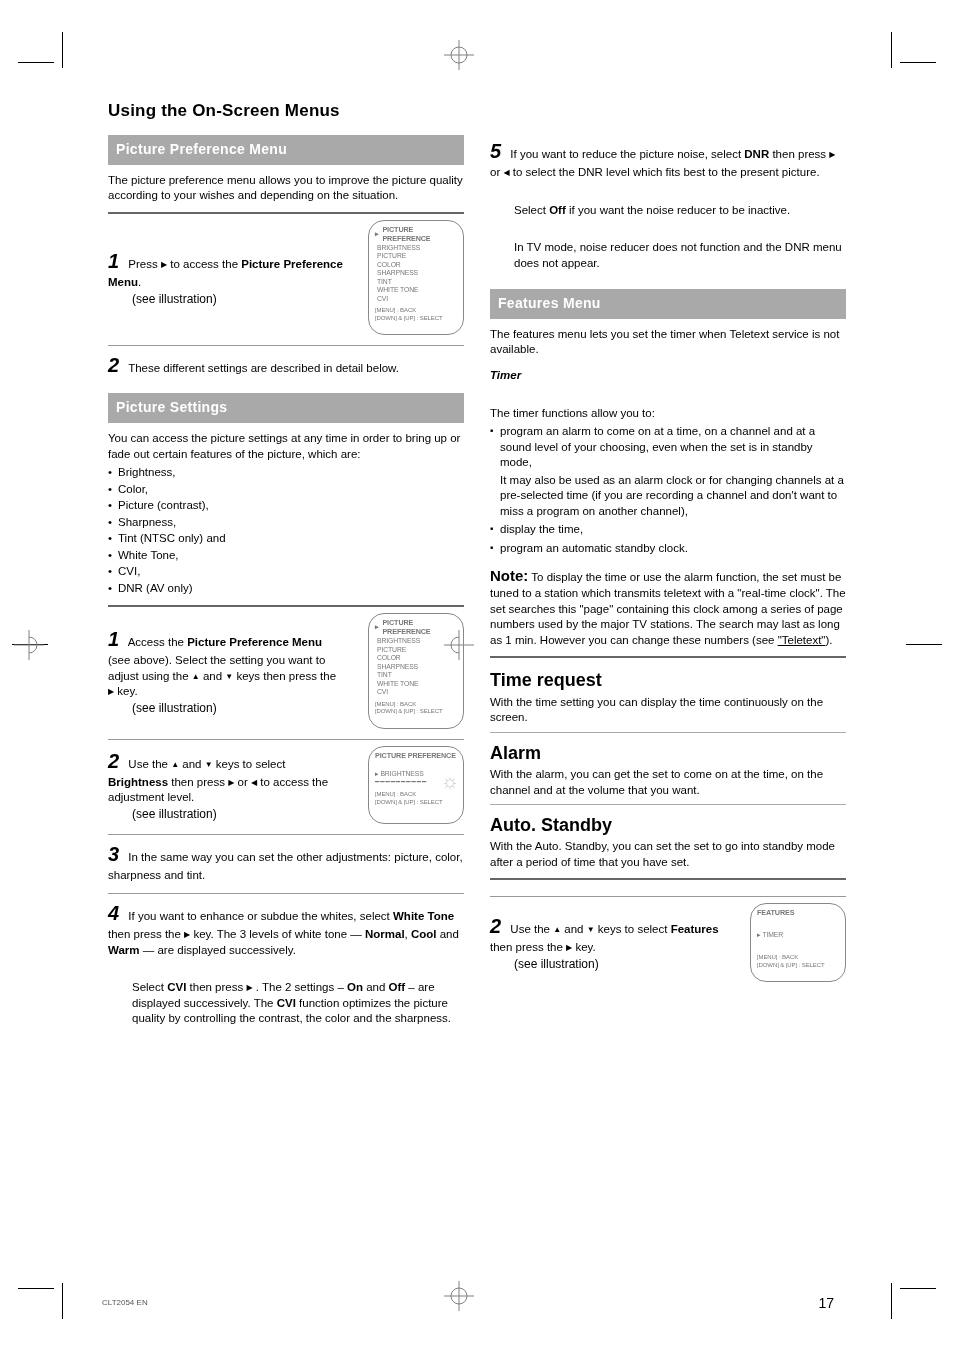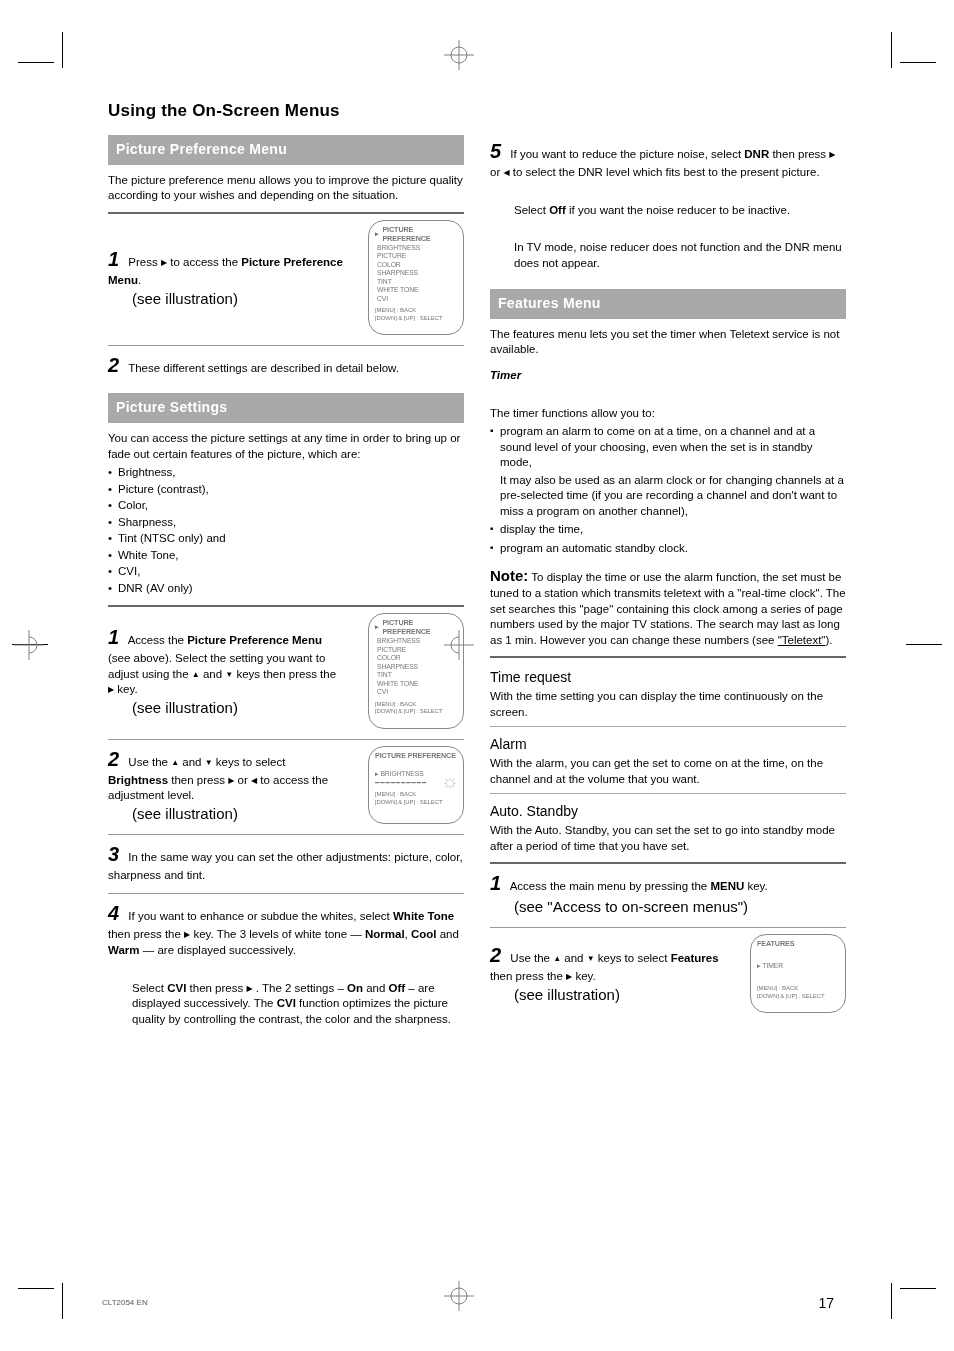--- a/index.html
+++ b/index.html
@@ -48,21 +48,21 @@
     letter-spacing: 0.3px;
   }
 
   .hr1 { border: none; border-top: 2.5px solid #666; margin: 8px 0 6px; }
   .hr2 { border: none; border-top: 1.5px solid #999; margin: 10px 0 6px; }
   .hr3 { border: none; border-top: 0.8px solid #aaa; margin: 6px 0 4px; }
 
   .lead { font-size: 12px; font-weight: bold; }
   .lead .num { font-size: 20px; font-style: italic; font-weight: bold; margin-right: 6px; }
   .indent { padding-left: 24px; }
-  .small { font-size: 15px; }
+  .small { font-size: 12px; }
 
   .row { display: flex; align-items: center; gap: 24px; }
   .row .txt { flex: 1; }
 
   
   .screen {
     width: 96px; border: 1.6px solid #888; border-radius: 16px;
     padding: 4px 6px 12px; font-size: 6.8px; line-height: 1.25;
     color: #777; position: relative; flex: none;
     letter-spacing: -0.1px;
@@ -78,21 +78,21 @@
   .tri { font-size: 8px; display:inline-block; transform: translateY(-1px); }
   .ptr::before { content: "▸"; font-size: 7px; margin-right: 2px; }
 
   .bullet { padding-left: 10px; position: relative; margin-top: 3px;}
   .bullet::before { content: "■"; font-size: 5px; position: absolute; left: 0; top: 3px; }
 
   .page-num { position: absolute; bottom: 40px; right: 120px; font-size: 14px; }
   .foot-model { position: absolute; bottom: 44px; left: 102px; font-size: 8px; color:#555; }
 
   b { font-weight: bold; }
-  .adj-title { font-size: 14px; font-weight: normal; margin: 4px 0 2px; }
+  .adj-title { font-size: 18px; font-weight: bold; margin: 4px 0 2px; }
   .sub { font-style: italic; font-weight: bold; font-size: 11.5px; }
   .note-lbl { font-weight: bold; font-size: 15px; }
 
   ul.simple { list-style: none; margin: 2px 0 0 0; }
   ul.simple li { position: relative; padding-left: 10px; margin: 1px 0; }
   ul.simple li::before { content:"•"; position:absolute; left:0; }
 
   .tight { margin-top: 2px; }
   .sp { margin-top: 22px; }
   .sp2 { margin-top: 10px; }
@@ -167,22 +167,22 @@
     <div>
       <span class="lead"><span class="num">2</span></span>
       <span>These different settings are described in detail below.</span>
     </div>
 
     <div style="height:14px"></div>
     <div class="section-bar">Picture Settings</div>
     <div>You can access the picture settings at any time in order to bring up or fade out certain features of the picture, which are:</div>
     <ul class="simple">
       <li>Brightness,</li>
+      <li>Color,</li>
       <li>Picture (contrast),</li>
-      <li>Color,</li>
       <li>Sharpness,</li>
       <li>Tint (NTSC only) and</li>
       <li>White Tone,</li>
       <li>CVI,</li>
       <li>DNR (AV only)</li>
     </ul>
 
     <hr class="hr1">
     <div class="row">
       <div class="txt">
@@ -271,25 +271,20 @@
     <div class="adj-title">Time request</div>
     <div>With the time setting you can display the time continuously on the screen.</div>
     <hr class="hr3">
     <div class="adj-title">Alarm</div>
     <div>With the alarm, you can get the set to come on at the time, on the channel and at the volume that you want.</div>
     <hr class="hr3">
     <div class="adj-title">Auto. Standby</div>
     <div>With the Auto. Standby, you can set the set to go into standby mode after a period of time that you have set.</div>
 
     <hr class="hr1">
-    <div>
-      <span class="lead"><span class="num">1</span></span>
-      <span>Access the main menu by pressing the <b>MENU</b> key.</span>
-      <div class="indent small">(see "Access to on-screen menus")</div>
-    </div>
 
     <hr class="hr2">
     <div class="row">
       <div class="txt">
         <span class="lead"><span class="num">2</span></span>
         <span>Use the <span class="tri">▲</span> and <span class="tri">▼</span> keys to select <b>Features</b> then press the <span class="tri">▶</span> key.</span>
         <div class="indent small">(see illustration)</div>
       </div>
       <div class="screen" style="min-height:66px">
         <div class="hdr">

